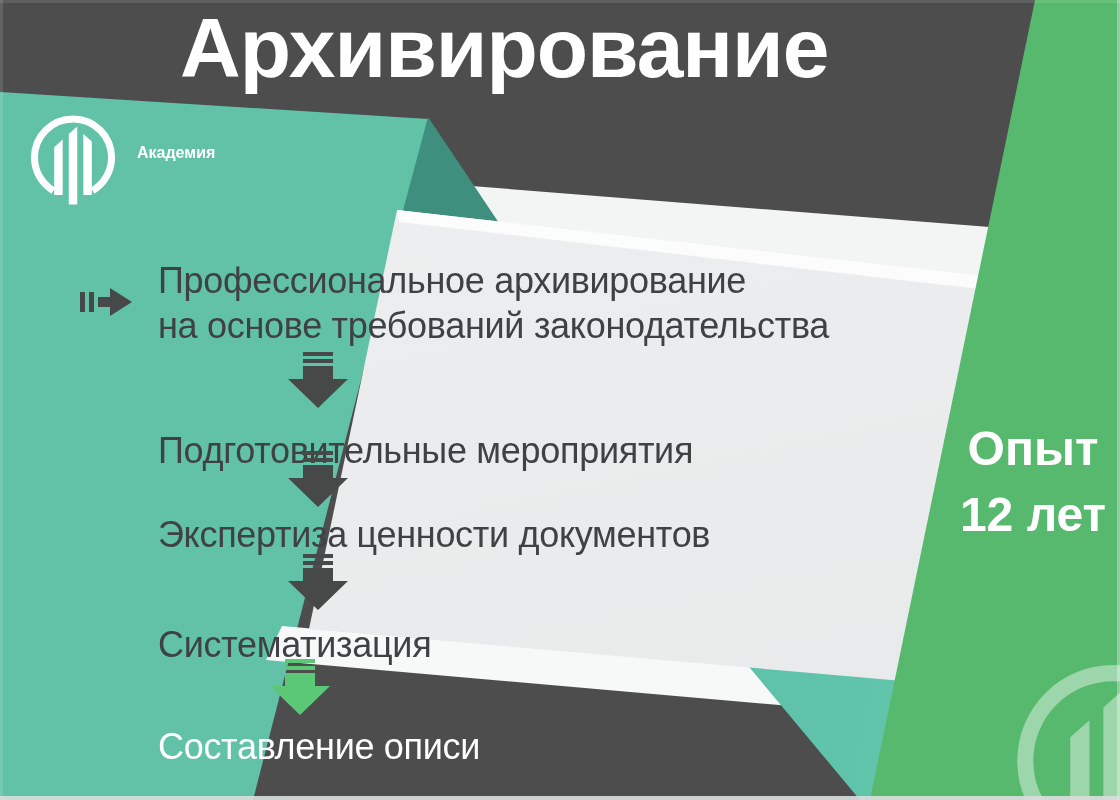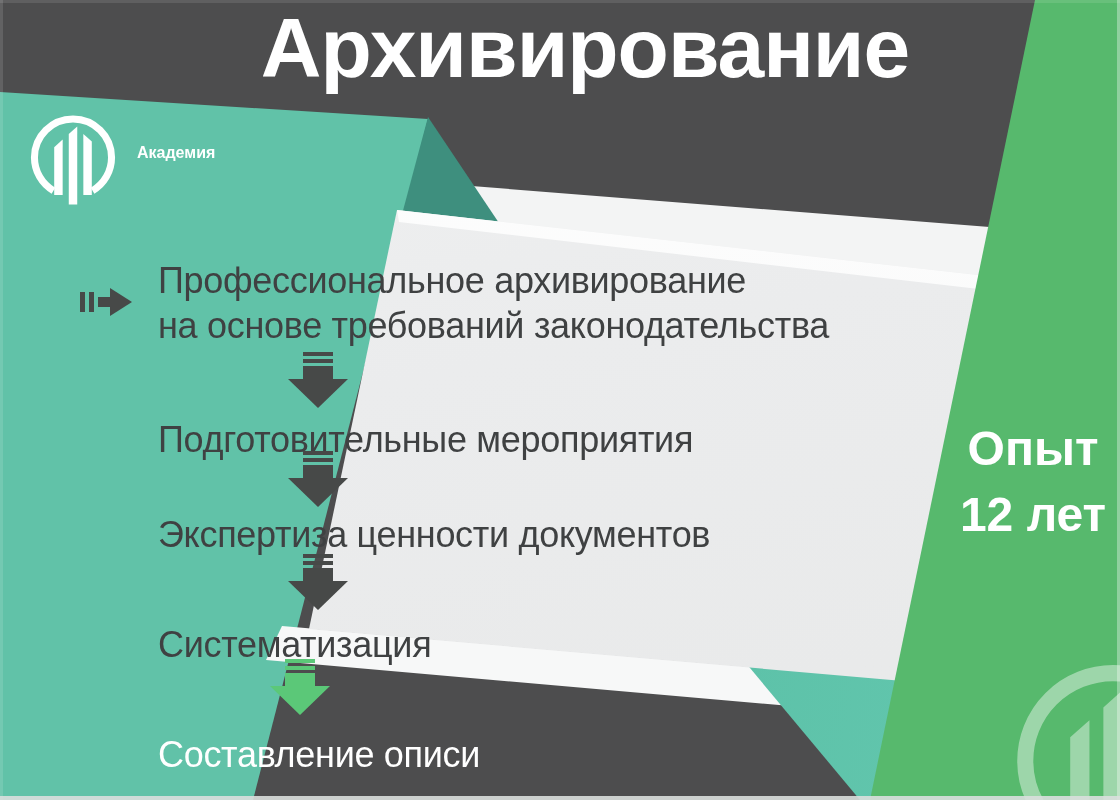--- a/index.html
+++ b/index.html
@@ -24,36 +24,36 @@
   .sheet-b{background:linear-gradient(168deg,#f0f1f1 0%,var(--paper,#ebeced) 45%,#e8e9e9 100%);
     clip-path:polygon(397px 210px,1040px 282px,1040px 693px,309px 629px);
     filter:drop-shadow(0 -4px 4px rgba(0,0,0,.22)) drop-shadow(0 5px 6px rgba(0,0,0,.28));}
   .sheet-b-highlight{background:linear-gradient(to bottom,#ffffff,#f4f5f5);
     clip-path:polygon(397px 210px,1040px 282px,1040px 296px,399px 222px);}
   .green-panel{background:var(--green-panel,#57b96d);
     clip-path:polygon(1035px 0px,1120px 0px,1120px 800px,870px 800px);}
 
   .title{
     position:absolute;left:180px;top:4px;width:810px;
-    text-align:center;color:var(--text-light,#fff);
+    text-align:left;color:var(--text-light,#fff);
     font-size:84px;font-weight:700;letter-spacing:-1px;line-height:1.05;
   }
   .brand-logo{position:absolute;left:26px;top:113px;width:94px;height:104px;}
   .brand-name{
     position:absolute;left:137px;top:136px;
     color:var(--text-light,#fff);font-size:16px;font-weight:700;line-height:33px;
   }
   .step{
     position:absolute;left:158px;
     color:var(--text-dark,#3f4142);font-size:36px;font-weight:400;line-height:45px;
     white-space:pre-line;letter-spacing:-0.3px;
   }
-  .step.light{color:var(--text-light,#ffffff);margin-top:8px;}
+  .step.light{color:var(--text-light,#ffffff);}
   .s1{top:258px;}
-  .s2{top:417px;}
+  .s2{top:428px;}
   .s3{top:512px;}
   .s4{top:622px;}
   .s5{top:724px;}
   .marker-arrow{position:absolute;left:80px;top:288px;width:52px;height:28px;}
   .flow-arrow{position:absolute;width:60px;height:56px;}
   .fa1{left:288px;top:352px;}
   .fa2{left:288px;top:451px;}
   .fa3{left:288px;top:554px;}
   .fa4{left:270px;top:659px;}
   .arrow-dark{fill:var(--arrow-dark,#474948);}

